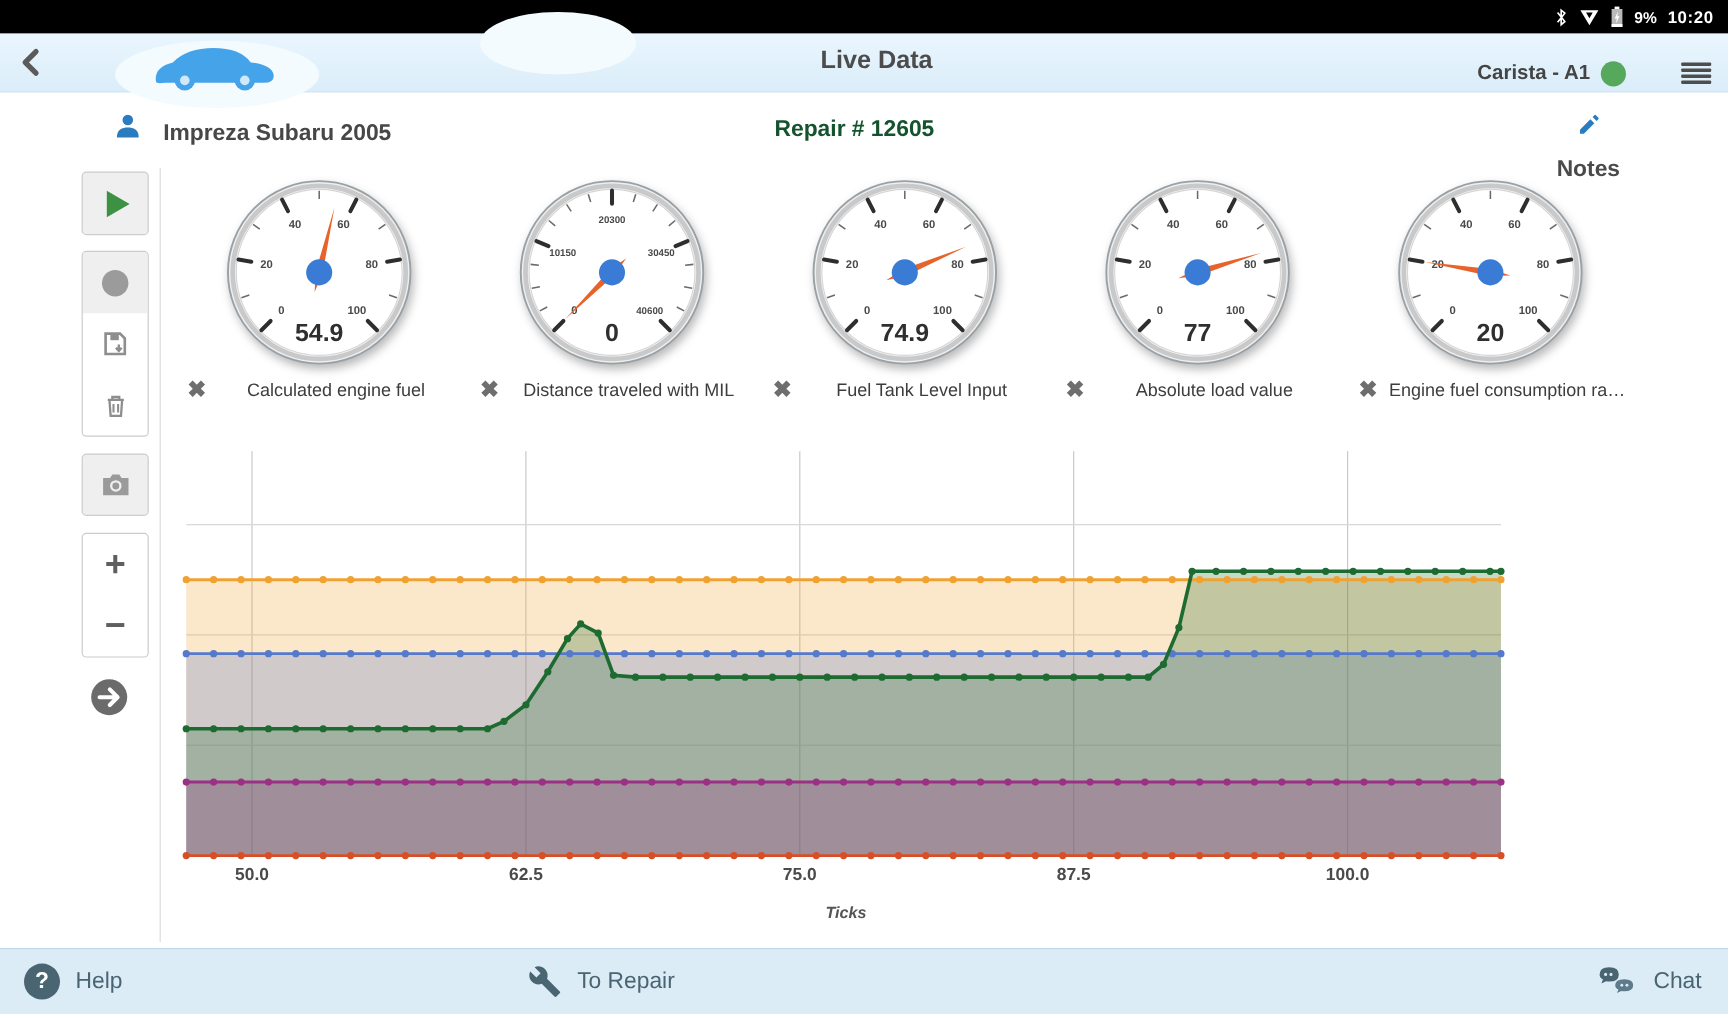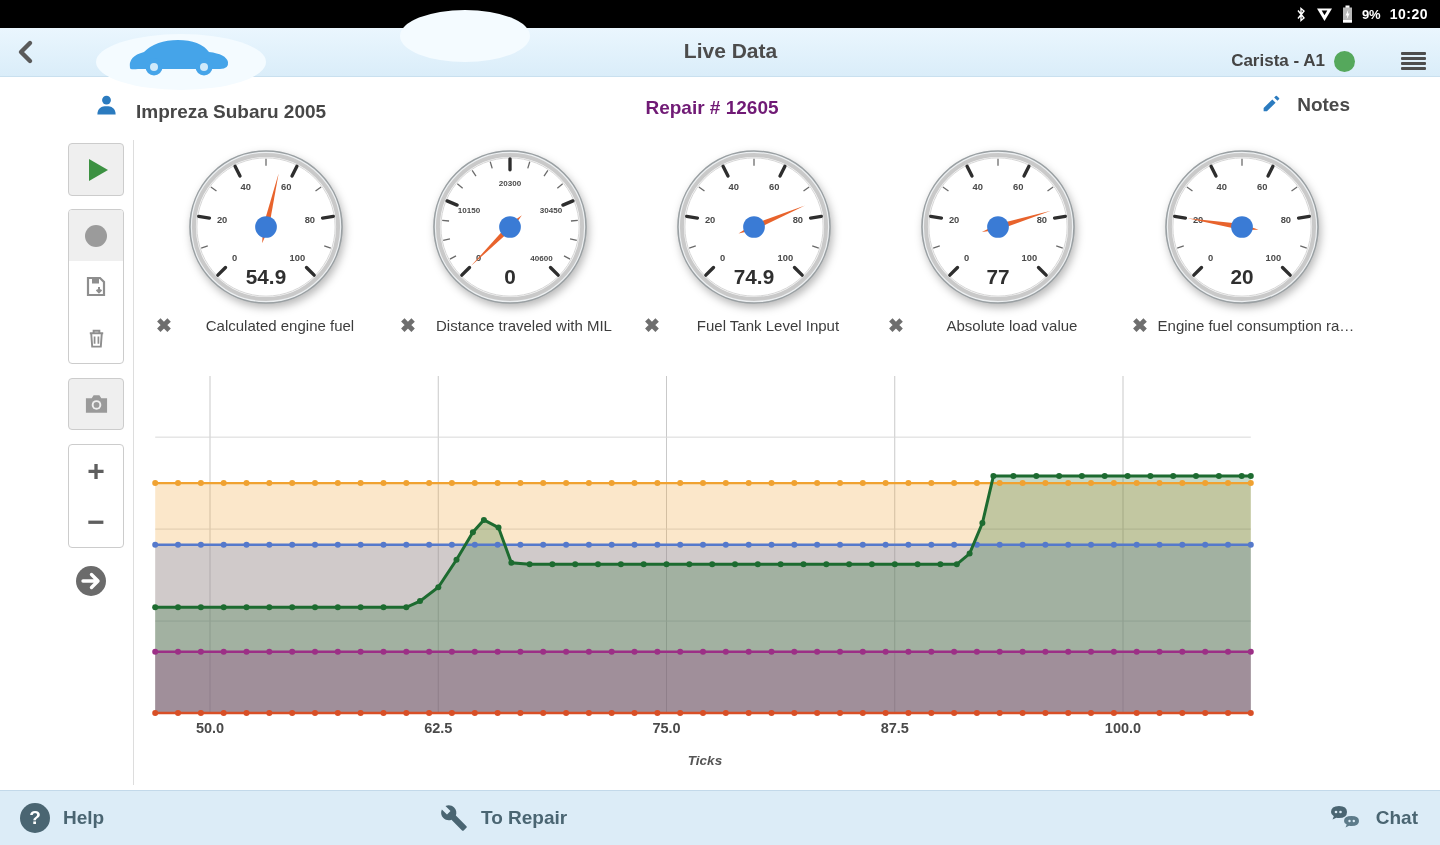--- a/index.html
+++ b/index.html
@@ -26,22 +26,22 @@
   .conn-dot{width:21px;height:21px;border-radius:50%;margin-left:9px;}
   .burger{margin-left:46px;width:25px;height:19px;display:flex;flex-direction:column;
     justify-content:space-between;cursor:pointer;}
   .burger span{display:block;height:3.2px;background:#4d4d4d;border-radius:1px;}
 
   
   .info-row{position:absolute;top:88px;left:0;right:0;height:44px;}
   .vehicle{position:absolute;left:95px;top:0;display:flex;align-items:center;gap:18px;cursor:pointer;}
   .vehicle-name{font-size:19px;font-weight:700;color:#474747;margin-top:13px;}
   .repair-no{position:absolute;left:0;right:16px;top:9px;text-align:center;
-    font-size:19px;font-weight:700;color:#701a75;}
-  .notes{position:absolute;right:90px;top:6px;display:flex;align-items:flex-start;gap:16px;cursor:pointer;}
+    font-size:19px;font-weight:700;color:#14532d;}
+  .notes{position:absolute;right:90px;top:6px;display:flex;align-items:center;gap:16px;cursor:pointer;flex-direction:column;}
   .notes-label{font-size:19px;font-weight:700;color:#4a4a4a;}
 
   
   .divider{position:absolute;left:133px;top:140px;width:1px;height:645px;background:#ddd;}
   .toolbar{position:absolute;left:68px;top:143px;width:56px;}
   .tb-btn{width:56px;box-sizing:border-box;border:1px solid #ccc;border-radius:4px;
     background:#fff;display:flex;align-items:center;justify-content:center;cursor:pointer;}
   .tb-grey{background:#efefef;}
   .tb-group{width:56px;box-sizing:border-box;border:1px solid #ccc;border-radius:4px;overflow:hidden;}
   .tb-cell{height:51px;display:flex;align-items:center;justify-content:center;cursor:pointer;}
@@ -61,21 +61,21 @@
   .gauge-label{flex:1;text-align:center;font-size:15px;color:#3d3d3d;white-space:nowrap;
     overflow:hidden;text-overflow:ellipsis;padding:0 4px;}
 
   
   .chart-wrap{position:absolute;left:140px;top:372px;}
 
   
   .bottom-bar{position:absolute;left:0;right:0;bottom:0;height:54px;background:#dcecf7;
     border-top:1px solid #c3d9ea;}
   .bb-item{position:absolute;top:0;height:54px;display:flex;align-items:center;gap:13px;cursor:pointer;}
-  .bb-label{font-size:19px;font-weight:700;color:#4a6572;}
+  .bb-label{font-size:19px;font-weight:400;color:#4a6572;}
   .help-circle{width:30px;height:30px;border-radius:50%;background:#4a6572;color:#fff;
     display:flex;align-items:center;justify-content:center;font-size:19px;font-weight:700;}
 </style>
 </head>
 <body>
 
 <div class="app">
 
   <div class="status-bar">
     <svg width="12" height="17" viewBox="0 0 12 17">

